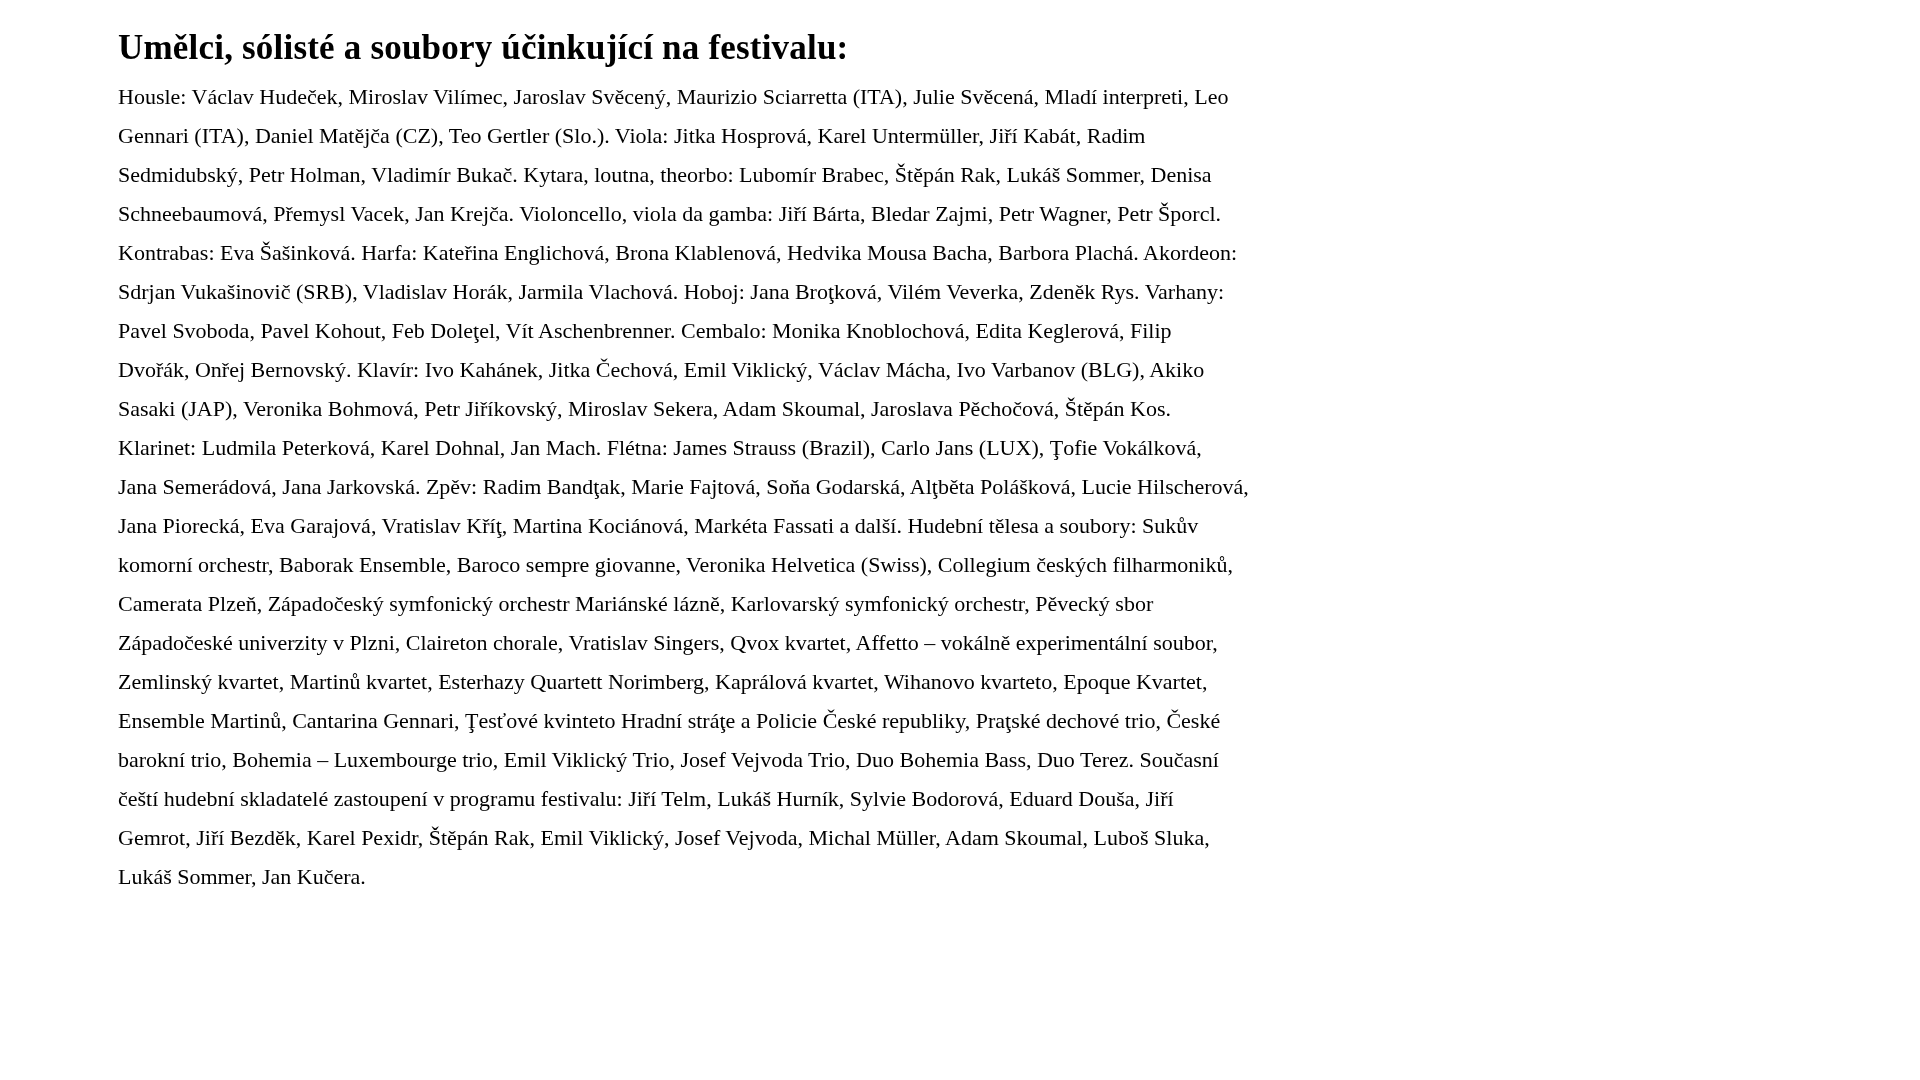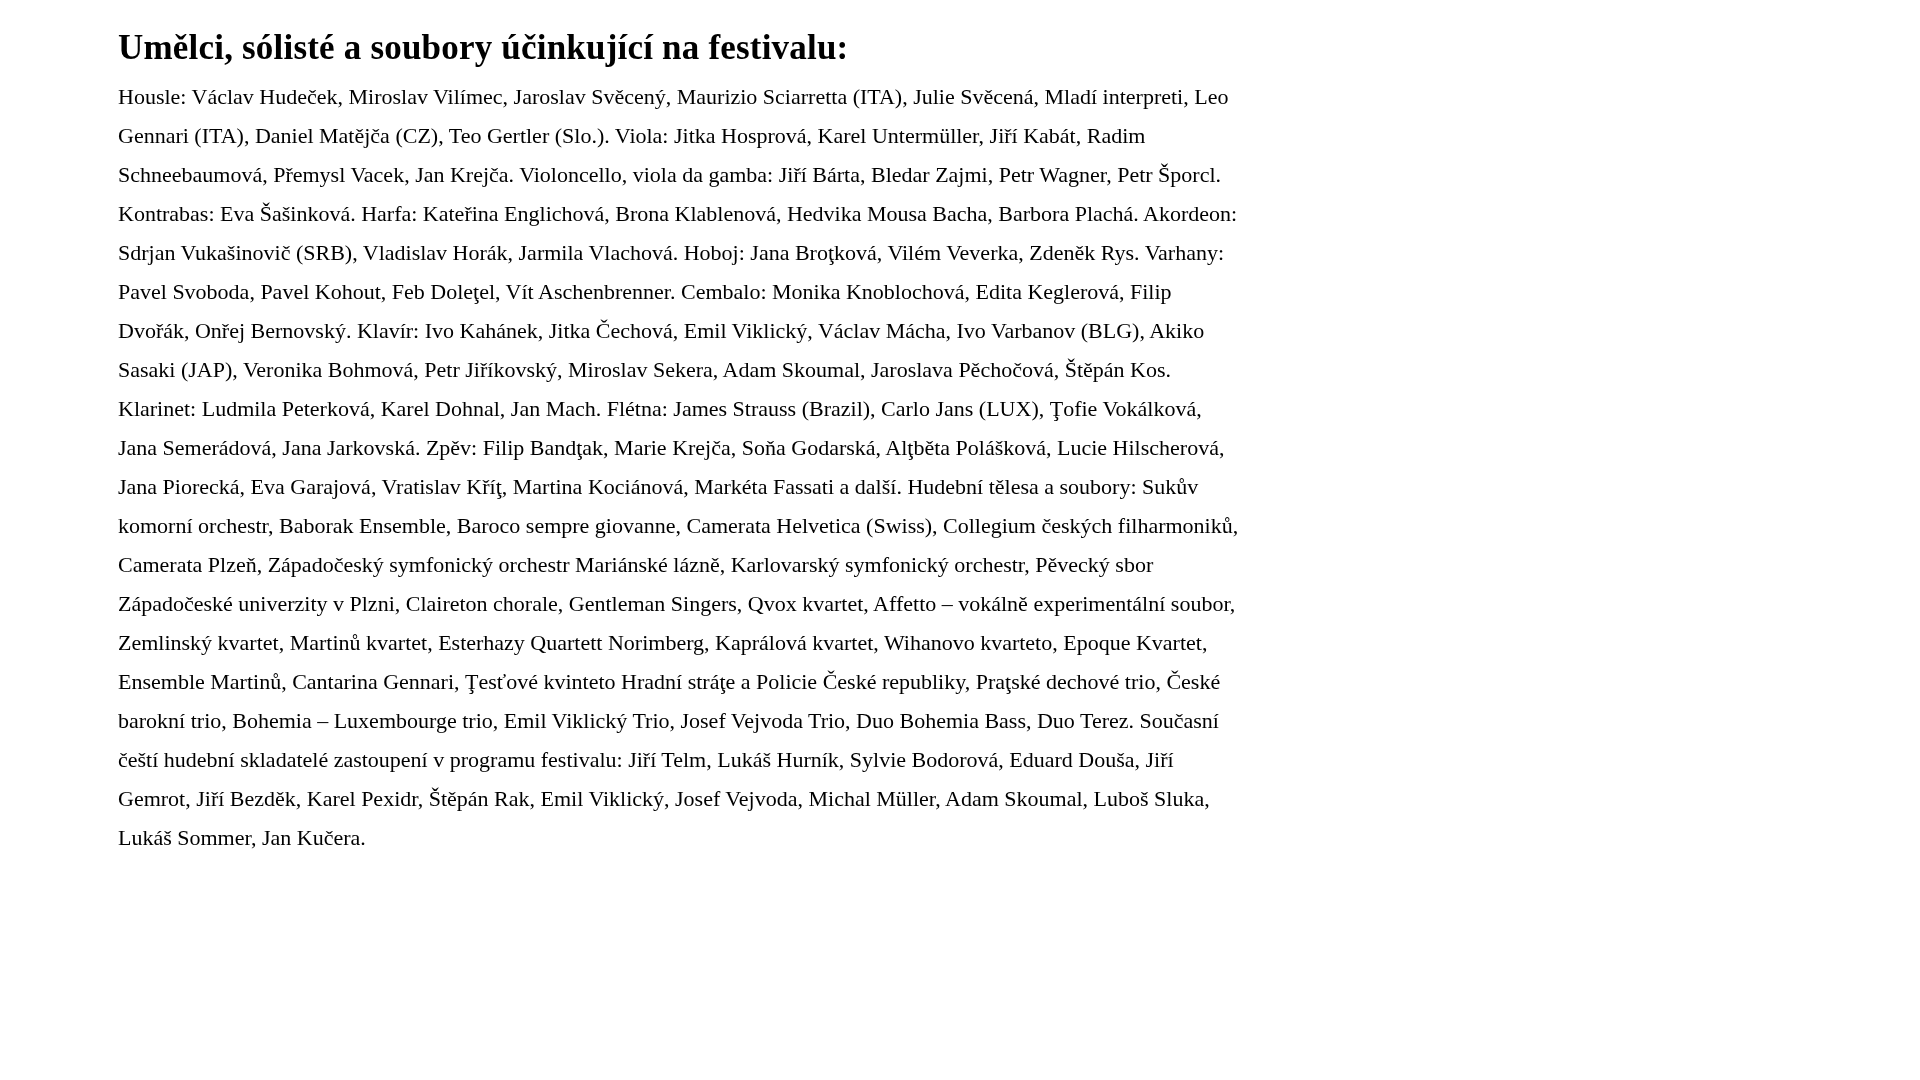--- a/index.html
+++ b/index.html
@@ -35,32 +35,33 @@
   }
 </style>
 </head>
 <body>
 
 <div class="page">
   <h1 class="doc-title">Umělci, sólisté a soubory účinkující na festivalu:</h1>
   <div class="paragraph">
       <div class="line">Housle: Václav Hudeček, Miroslav Vilímec, Jaroslav Svěcený, Maurizio Sciarretta (ITA), Julie Svěcená, Mladí interpreti, Leo</div>
       <div class="line">Gennari (ITA), Daniel Matějča (CZ), Teo Gertler (Slo.). Viola: Jitka Hosprová, Karel Untermüller, Jiří Kabát, Radim</div>
+      <div class="line">Sedmidubský, Petr Holman, Vladimír Bukač. Kytara, loutna, theorbo: Lubomír Brabec, Štěpán Rak, Lukáš Sommer, Denisa</div>
       <div class="line">Schneebaumová, Přemysl Vacek, Jan Krejča. Violoncello, viola da gamba: Jiří Bárta, Bledar Zajmi, Petr Wagner, Petr Šporcl.</div>
       <div class="line">Kontrabas: Eva Šašinková. Harfa: Kateřina Englichová, Brona Klablenová, Hedvika Mousa Bacha, Barbora Plachá. Akordeon:</div>
       <div class="line">Sdrjan Vukašinovič (SRB), Vladislav Horák, Jarmila Vlachová. Hoboj: Jana Broţková, Vilém Veverka, Zdeněk Rys. Varhany:</div>
       <div class="line">Pavel Svoboda, Pavel Kohout, Feb Doleţel, Vít Aschenbrenner. Cembalo: Monika Knoblochová, Edita Keglerová, Filip</div>
       <div class="line">Dvořák, Onřej Bernovský. Klavír: Ivo Kahánek, Jitka Čechová, Emil Viklický, Václav Mácha, Ivo Varbanov (BLG), Akiko</div>
       <div class="line">Sasaki (JAP), Veronika Bohmová, Petr Jiříkovský, Miroslav Sekera, Adam Skoumal, Jaroslava Pěchočová, Štěpán Kos.</div>
       <div class="line">Klarinet: Ludmila Peterková, Karel Dohnal, Jan Mach. Flétna: James Strauss (Brazil), Carlo Jans (LUX), Ţofie Vokálková,</div>
-      <div class="line">Jana Semerádová, Jana Jarkovská. Zpěv: Filip Bandţak, Marie Krejča, Soňa Godarská, Alţběta Polášková, Lucie Hilscherová,</div>
+      <div class="line">Jana Semerádová, Jana Jarkovská. Zpěv: Radim Bandţak, Marie Fajtová, Soňa Godarská, Alţběta Polášková, Lucie Hilscherová,</div>
       <div class="line">Jana Piorecká, Eva Garajová, Vratislav Kříţ, Martina Kociánová, Markéta Fassati a další. Hudební tělesa a soubory: Sukův</div>
-      <div class="line">komorní orchestr, Baborak Ensemble, Baroco sempre giovanne, Camerata Helvetica (Swiss), Collegium českých filharmoniků,</div>
+      <div class="line">komorní orchestr, Baborak Ensemble, Baroco sempre giovanne, Veronika Helvetica (Swiss), Collegium českých filharmoniků,</div>
       <div class="line">Camerata Plzeň, Západočeský symfonický orchestr Mariánské lázně, Karlovarský symfonický orchestr, Pěvecký sbor</div>
-      <div class="line">Západočeské univerzity v Plzni, Claireton chorale, Gentleman Singers, Qvox kvartet, Affetto – vokálně experimentální soubor,</div>
+      <div class="line">Západočeské univerzity v Plzni, Claireton chorale, Vratislav Singers, Qvox kvartet, Affetto – vokálně experimentální soubor,</div>
       <div class="line">Zemlinský kvartet, Martinů kvartet, Esterhazy Quartett Norimberg, Kaprálová kvartet, Wihanovo kvarteto, Epoque Kvartet,</div>
       <div class="line">Ensemble Martinů, Cantarina Gennari, Ţesťové kvinteto Hradní stráţe a Policie České republiky, Praţské dechové trio, České</div>
       <div class="line">barokní trio, Bohemia – Luxembourge trio, Emil Viklický Trio, Josef Vejvoda Trio, Duo Bohemia Bass, Duo Terez. Současní</div>
       <div class="line">čeští hudební skladatelé zastoupení v programu festivalu: Jiří Telm, Lukáš Hurník, Sylvie Bodorová, Eduard Douša, Jiří</div>
       <div class="line">Gemrot, Jiří Bezděk, Karel Pexidr, Štěpán Rak, Emil Viklický, Josef Vejvoda, Michal Müller, Adam Skoumal, Luboš Sluka,</div>
       <div class="line">Lukáš Sommer, Jan Kučera.</div>
     </div>
 </div>
 
 </body></html>

